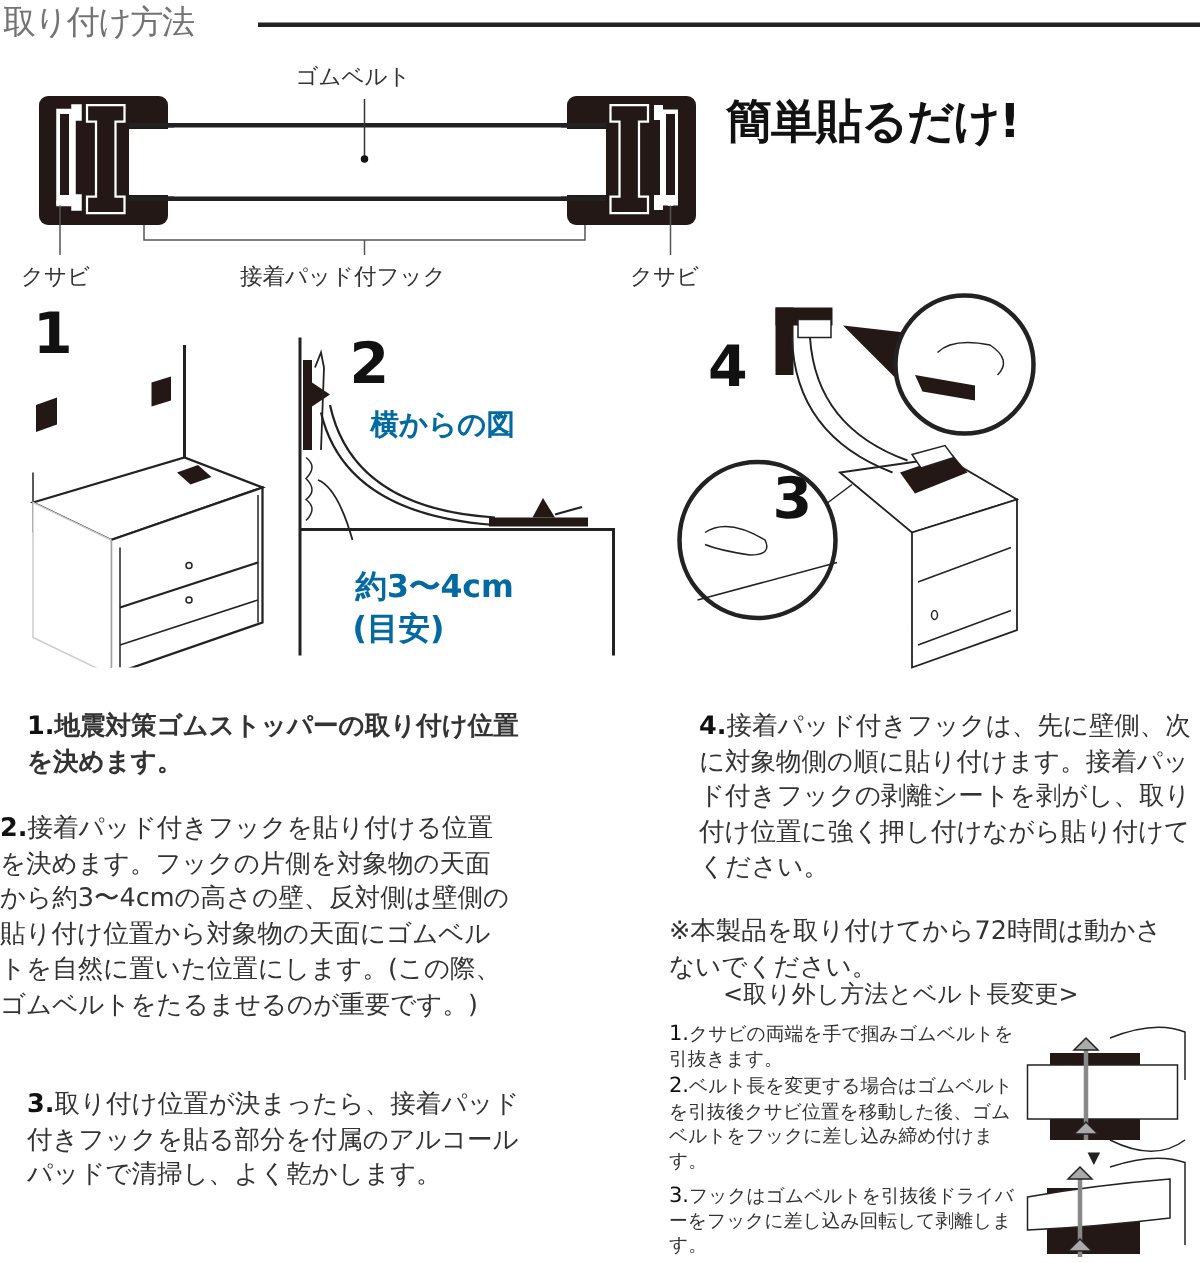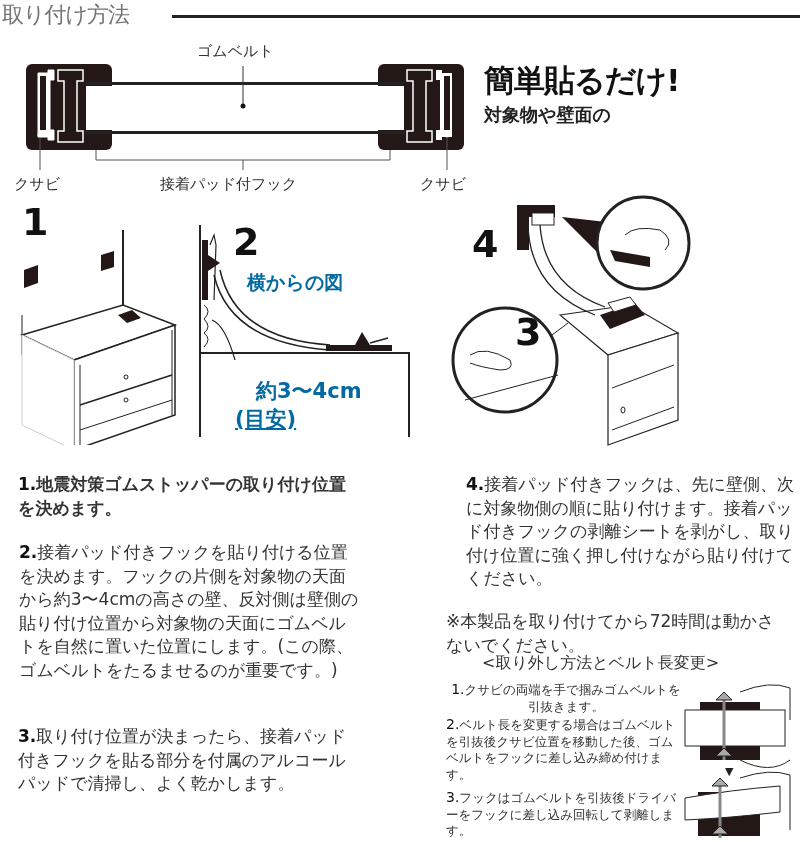--- a/index.html
+++ b/index.html
@@ -62,21 +62,20 @@
   <line x1="40" y1="107" x2="40" y2="140" stroke="#555" stroke-width="1"></line>
   <line x1="447" y1="107" x2="447" y2="140" stroke="#555" stroke-width="1"></line>
 </svg>
 <div class="abs label" style="left:197px;top:42px;">ゴムベルト</div>
 <div class="abs label" style="left:160px;top:175px;">接着パッド付フック</div>
 <div class="abs label" style="left:14px;top:175px;">クサビ</div>
 <div class="abs label" style="left:420px;top:175px;">クサビ</div>
 
 <div class="abs headline">簡単貼るだけ!</div>
 <div class="abs subhead">
-  <div>対象物や壁面の</div>
 </div>
 
 <div class="abs step-num" style="left:22px;top:200px;">1</div>
 <svg class="abs" style="left:0;top:215px;" width="200" height="230">
   <line x1="123" y1="15" x2="123" y2="90" stroke="#222" stroke-width="2"></line>
   <line x1="22" y1="100" x2="22" y2="140" stroke="#222" stroke-width="1"></line>
   <polygon points="24,55 38,50 38,68 24,73" fill="#231815"></polygon>
   <polygon points="101,40 114,36 114,52 101,56" fill="#231815"></polygon>
   <polygon points="22,120 123,90 175,110 74,145" fill="#fff" stroke="#222" stroke-width="1.5"></polygon>
   <polygon points="118,100 132,95 141,103 127,108" fill="#231815"></polygon>
@@ -101,22 +100,22 @@
   <path d="M24 60 Q40 128 140 135" fill="none" stroke="#222" stroke-width="1.5"></path>
   <path d="M30 55 Q45 124 140 130" fill="none" stroke="#222" stroke-width="1.5"></path>
   <rect x="136" y="130" width="66" height="6" fill="#231815"></rect>
   <polygon points="165,130 172,117 180,130" fill="#231815"></polygon>
   <path d="M180 128 L198 123" fill="none" stroke="#222" stroke-width="1.5"></path>
   <path d="M14 90 Q22 96 14 104 Q22 112 14 118 Q22 124 14 132" fill="none" stroke="#222" stroke-width="1"></path>
   <path d="M22 105 Q35 110 45 145" fill="none" stroke="#222" stroke-width="1.2"></path>
 </svg>
 <div class="abs step-num" style="left:233px;top:220px;">2</div>
 <div class="abs annot" style="left:247px;top:270px;">横からの図</div>
-<div class="abs annot" style="left:237px;top:377px;font-size:21px;margin-left:19px;">約3〜4cm</div>
-<div class="abs annot" style="left:235px;top:405px;font-size:21px;text-decoration:underline;">(目安)</div>
+<div class="abs annot" style="left:237px;top:377px;font-size:21px;">約3〜4cm</div>
+<div class="abs annot" style="left:235px;top:405px;font-size:21px;">(目安)</div>
 
 <svg class="abs" style="left:440px;top:195px;" width="260" height="255">
 
   <polygon points="120,120 190,110 238,138 168,160" fill="#fff" stroke="#222" stroke-width="1.2"></polygon>
   <polygon points="168,160 238,138 238,225 168,250" fill="#fff" stroke="#222" stroke-width="1.2"></polygon>
   <line x1="172" y1="193" x2="234" y2="170" stroke="#222"></line>
   <line x1="172" y1="235" x2="234" y2="212" stroke="#222"></line>
   <ellipse cx="183" cy="215" rx="2" ry="3" fill="none" stroke="#222"></ellipse>
 
   <rect x="77" y="10" width="12" height="45" fill="#231815"></rect>
@@ -139,34 +138,34 @@
   <line x1="25" y1="205" x2="118" y2="180" stroke="#222"></line>
   <path d="M30 160 Q45 150 70 165 Q75 175 60 175 Q40 172 30 168" fill="none" stroke="#222"></path>
   <line x1="112" y1="140" x2="128" y2="128" stroke="#222"></line>
 </svg>
 <div class="abs step-num" style="left:472px;top:222px;">4</div>
 <div class="abs step-num" style="left:515px;top:310px;">3</div>
 
 <div class="abs para" style="left:18px;top:473px;width:340px;font-weight:bold;">
   <b>1.</b><span>地震対策ゴムストッパーの取り付け位置を決めます。</span>
 </div>
-<div class="abs para" style="left:19px;top:541px;width:340px;">
+<div class="abs para" style="left:0;top:541px;width:340px;">
   <b>2.</b><span>接着パッド付きフックを貼り付ける位置を決めます。フックの片側を対象物の天面から約3〜4cmの高さの壁、反対側は壁側の貼り付け位置から対象物の天面にゴムベルトを自然に置いた位置にします。(この際、ゴムベルトをたるませるのが重要です。)</span>
 </div>
 <div class="abs para" style="left:18px;top:725px;width:340px;">
   <b>3.</b><span>取り付け位置が決まったら、接着パッド付きフックを貼る部分を付属のアルコールパッドで清掃し、よく乾かします。</span>
 </div>
 
 <div class="abs para" style="left:466px;top:473px;width:340px;">
   <b>4.</b><span>接着パッド付きフックは、先に壁側、次に対象物側の順に貼り付けます。接着パッド付きフックの剥離シートを剥がし、取り付け位置に強く押し付けながら貼り付けてください。</span>
 </div>
 <div class="abs para" style="left:446px;top:610px;width:340px;">※本製品を取り付けてから72時間は動かさないでください。</div>
 
 <div class="abs removal-title" style="left:446px;top:653px;margin-left:36px;">&lt;取り外し方法とベルト長変更&gt;</div>
-<div class="abs removal-item" style="left:446px;top:681px;width:240px;text-align:center;">
+<div class="abs removal-item" style="left:446px;top:681px;width:240px;">
   <b>1.</b><span>クサビの両端を手で掴みゴムベルトを引抜きます。</span>
 </div>
 <div class="abs removal-item" style="left:446px;top:716px;width:240px;">
   <b>2.</b><span>ベルト長を変更する場合はゴムベルトを引抜後クサビ位置を移動した後、ゴムベルトをフックに差し込み締め付けます。</span>
 </div>
 <div class="abs removal-item" style="left:446px;top:789px;width:240px;">
   <b>3.</b><span>フックはゴムベルトを引抜後ドライバーをフックに差し込み回転して剥離します。</span>
 </div>
 
 <svg class="abs" style="left:680px;top:680px;" width="120" height="160">

